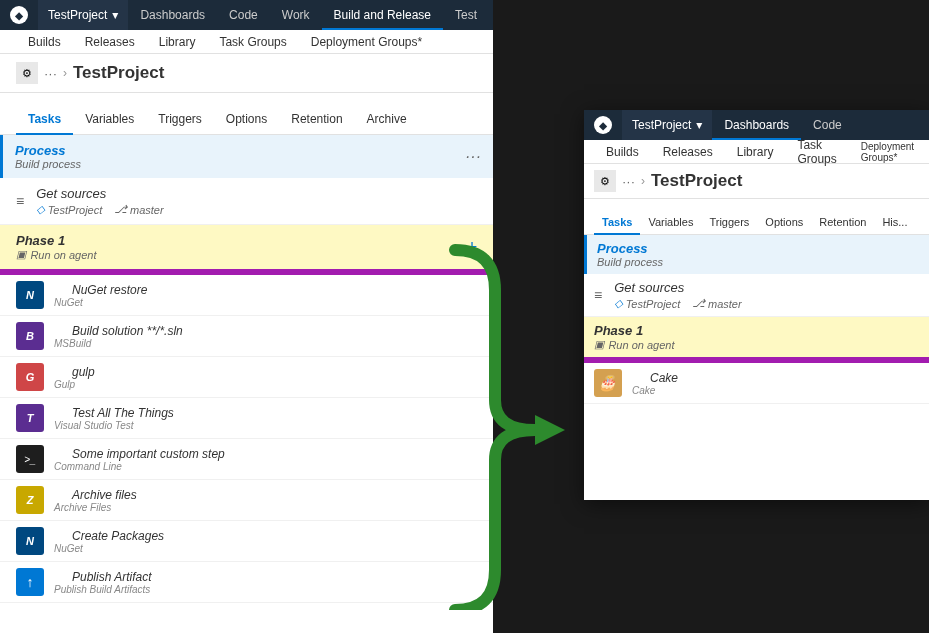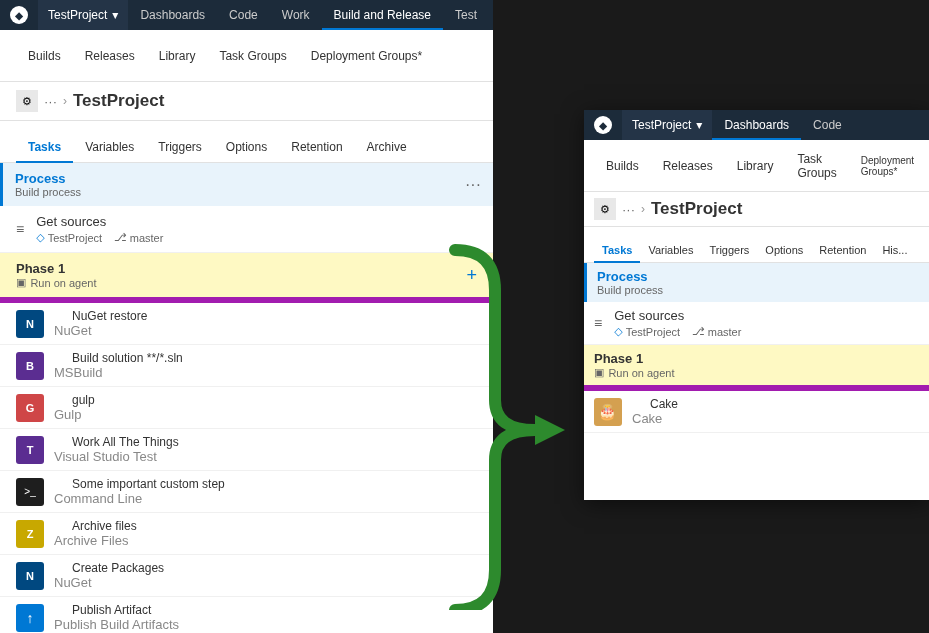--- a/index.html
+++ b/index.html
@@ -66,21 +66,21 @@
       background: #0078d4;
     }
 
     
     .sub-nav {
       background: #fff;
       border-bottom: 1px solid #e1e1e1;
       display: flex;
       align-items: center;
       padding: 0 16px;
-      height: 52px;
+      height: 24px;
       flex-shrink: 0;
     }
     .sub-nav-item {
       color: #333;
       padding: 0 12px;
       height: 100%;
       display: flex; align-items: center;
       font-size: 12px;
       cursor: pointer;
     }
@@ -127,20 +127,21 @@
       bottom: -1px; left: 0; right: 0;
       height: 2px;
       background: #0078d4;
     }
 
     
     .content-area {
       flex: 1;
       overflow-y: auto;
       background: #fff;
+      font-style: italic;
     }
 
     
     .process-section {
       background: #e8f3fb;
       border-left: 3px solid #0078d4;
       padding: 8px 12px;
       display: flex;
       align-items: center;
       justify-content: space-between;
@@ -183,21 +184,21 @@
       gap: 10px;
     }
     .task-icon {
       width: 28px; height: 28px;
       border-radius: 3px;
       display: flex; align-items: center; justify-content: center;
       font-size: 16px;
       flex-shrink: 0;
     }
     .task-info .task-name { font-size: 12px; font-weight: 500; color: #333; margin-left: 18px; }
-    .task-info .task-sub { font-size: 13px; color: #888; }
+    .task-info .task-sub { font-size: 10px; color: #888; }
 
     
     .icon-nuget { background: #004880; }
     .icon-msbuild { background: #5b2d91; }
     .icon-gulp { background: #cf4647; }
     .icon-test { background: #5b2d91; }
     .icon-cmd { background: #1e1e1e; }
     .icon-archive { background: #c8a800; }
     .icon-nuget2 { background: #004880; }
     .icon-publish { background: #0078d4; }
@@ -405,21 +406,21 @@
       <div class="task-icon icon-gulp" style="color:white; font-weight:bold; font-size:11px;">G</div>
       <div class="task-info">
         <div class="task-name">gulp</div>
         <div class="task-sub">Gulp</div>
       </div>
     </div>
 
     <div class="task-item">
       <div class="task-icon icon-test" style="color:white; font-weight:bold; font-size:11px;">T</div>
       <div class="task-info">
-        <div class="task-name">Work All The Things</div>
+        <div class="task-name">Test All The Things</div>
         <div class="task-sub">Visual Studio Test</div>
       </div>
     </div>
 
     <div class="task-item">
       <div class="task-icon icon-cmd" style="color:white; font-size:10px;">&gt;_</div>
       <div class="task-info">
         <div class="task-name">Some important custom step</div>
         <div class="task-sub">Command Line</div>
       </div>

